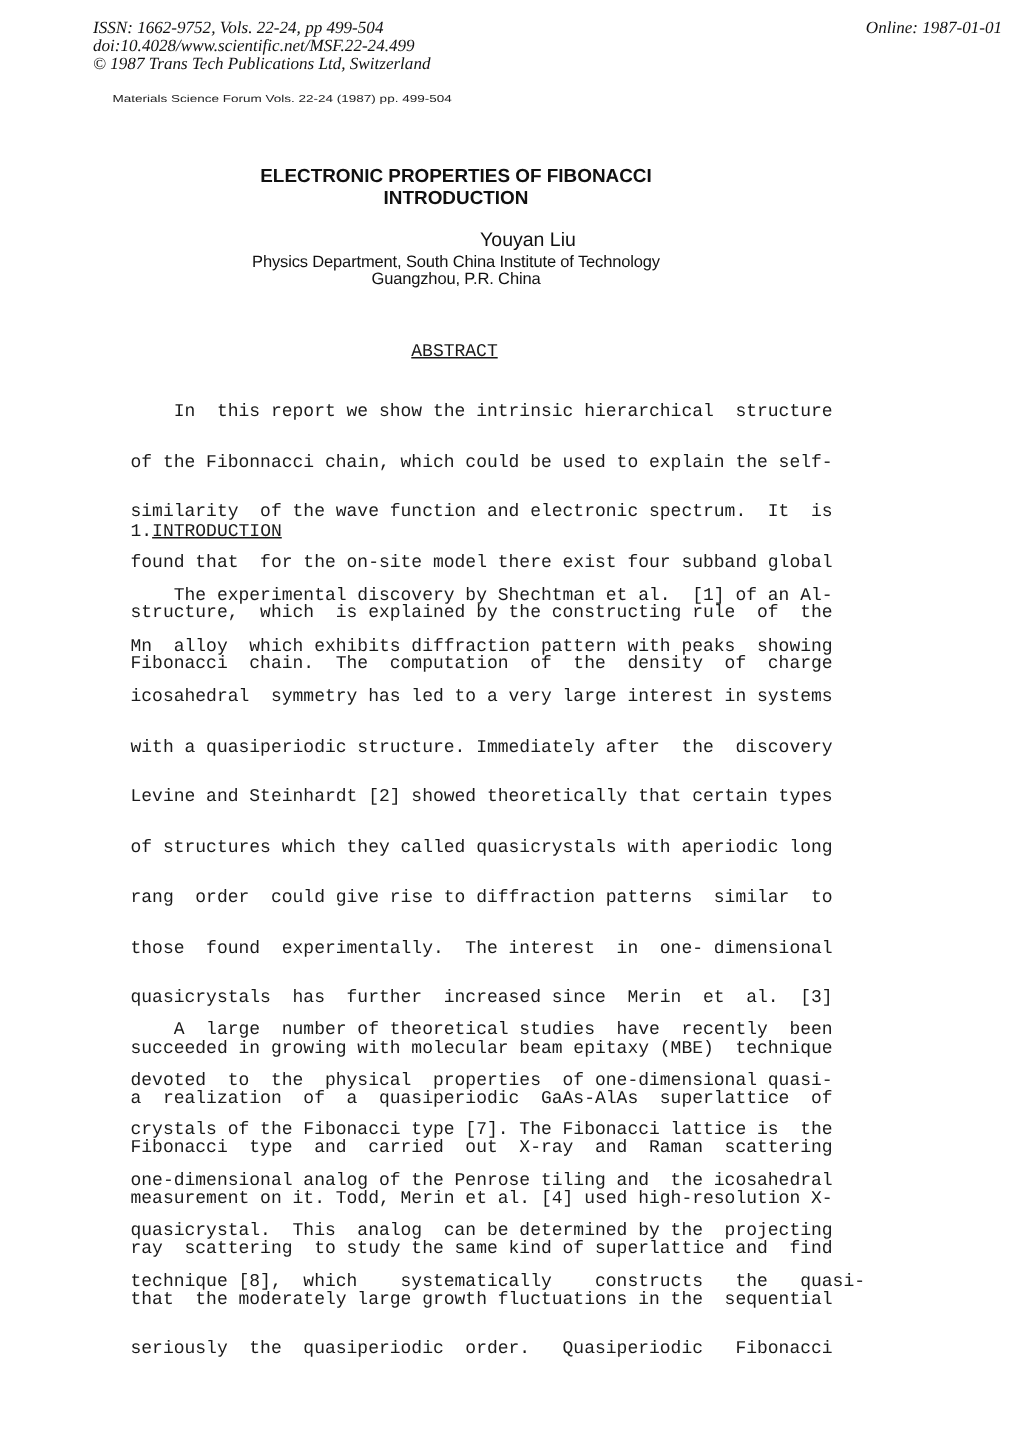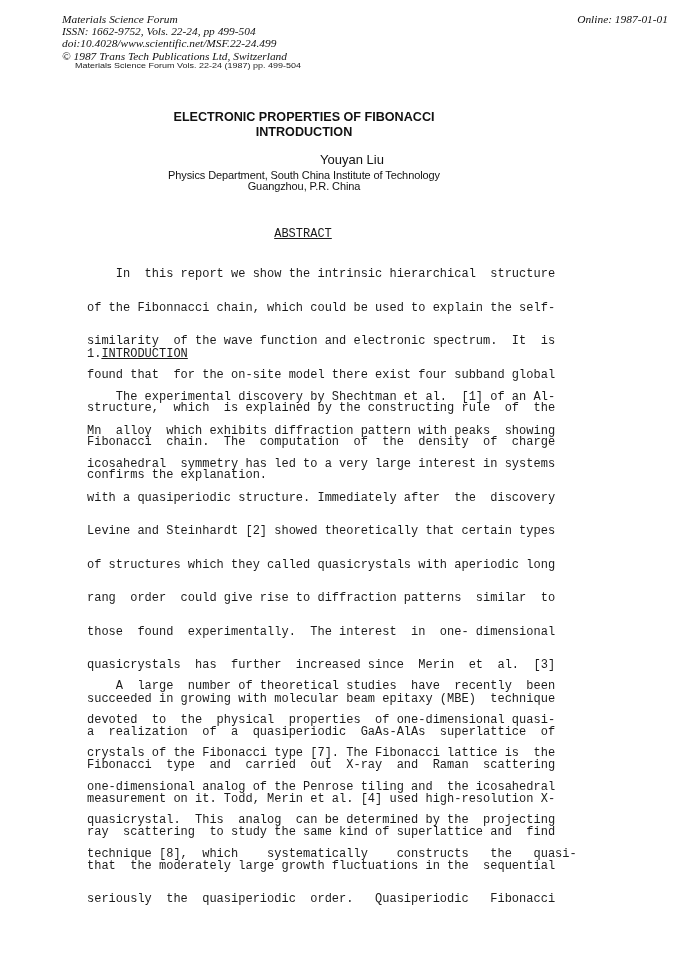--- a/index.html
+++ b/index.html
@@ -15,21 +15,20 @@
   .abs-head { position:absolute; left:0; width:606px; top:229px; text-align:center; }
   .abs-head span { text-decoration:underline; }
   .block { position:absolute; left:87px; }
   .sec-head { position:absolute; left:87px; top:349px; }
   .sec-head .u { text-decoration:underline; }
 </style>
 </head>
 <body>
 
 <div class="hdr">
-  <div>Materials Science Forum</div>
   <div>ISSN: 1662-9752, Vols. 22-24, pp 499-504</div>
   <div>doi:10.4028/www.scientific.net/MSF.22-24.499</div>
   <div>© 1987 Trans Tech Publications Ltd, Switzerland</div>
 </div>
 <div class="online">Online: 1987-01-01</div>
 <div class="journal">Materials Science Forum Vols. 22-24 (1987) pp. 499-504</div>
 
 <div class="title">
   <div>ELECTRONIC PROPERTIES OF FIBONACCI</div>
   <div>INTRODUCTION</div>
@@ -42,21 +41,20 @@
 
 <div class="abs-head mono"><span>ABSTRACT</span></div>
 
 <div class="block mono" style="top:247px;">
   <div>    In  this report we show the intrinsic hierarchical  structure</div>
   <div>of the Fibonnacci chain, which could be used to explain the self-</div>
   <div>similarity  of the wave function and electronic spectrum.  It  is</div>
   <div>found that  for the on-site model there exist four subband global</div>
   <div>structure,  which  is explained by the constructing rule  of  the</div>
   <div>Fibonacci  chain.  The  computation  of  the  density  of  charge</div>
-  <div>confirms the explanation.</div>
 </div>
 
 <div class="sec-head mono"><span>1.</span><span class="u">INTRODUCTION</span></div>
 
 <div class="block mono" style="top:370px;">
   <div>    The experimental discovery by Shechtman et al.  [1] of an Al-</div>
   <div>Mn  alloy  which exhibits diffraction pattern with peaks  showing</div>
   <div>icosahedral  symmetry has led to a very large interest in systems</div>
   <div>with a quasiperiodic structure. Immediately after  the  discovery</div>
   <div>Levine and Steinhardt [2] showed theoretically that certain types</div>

